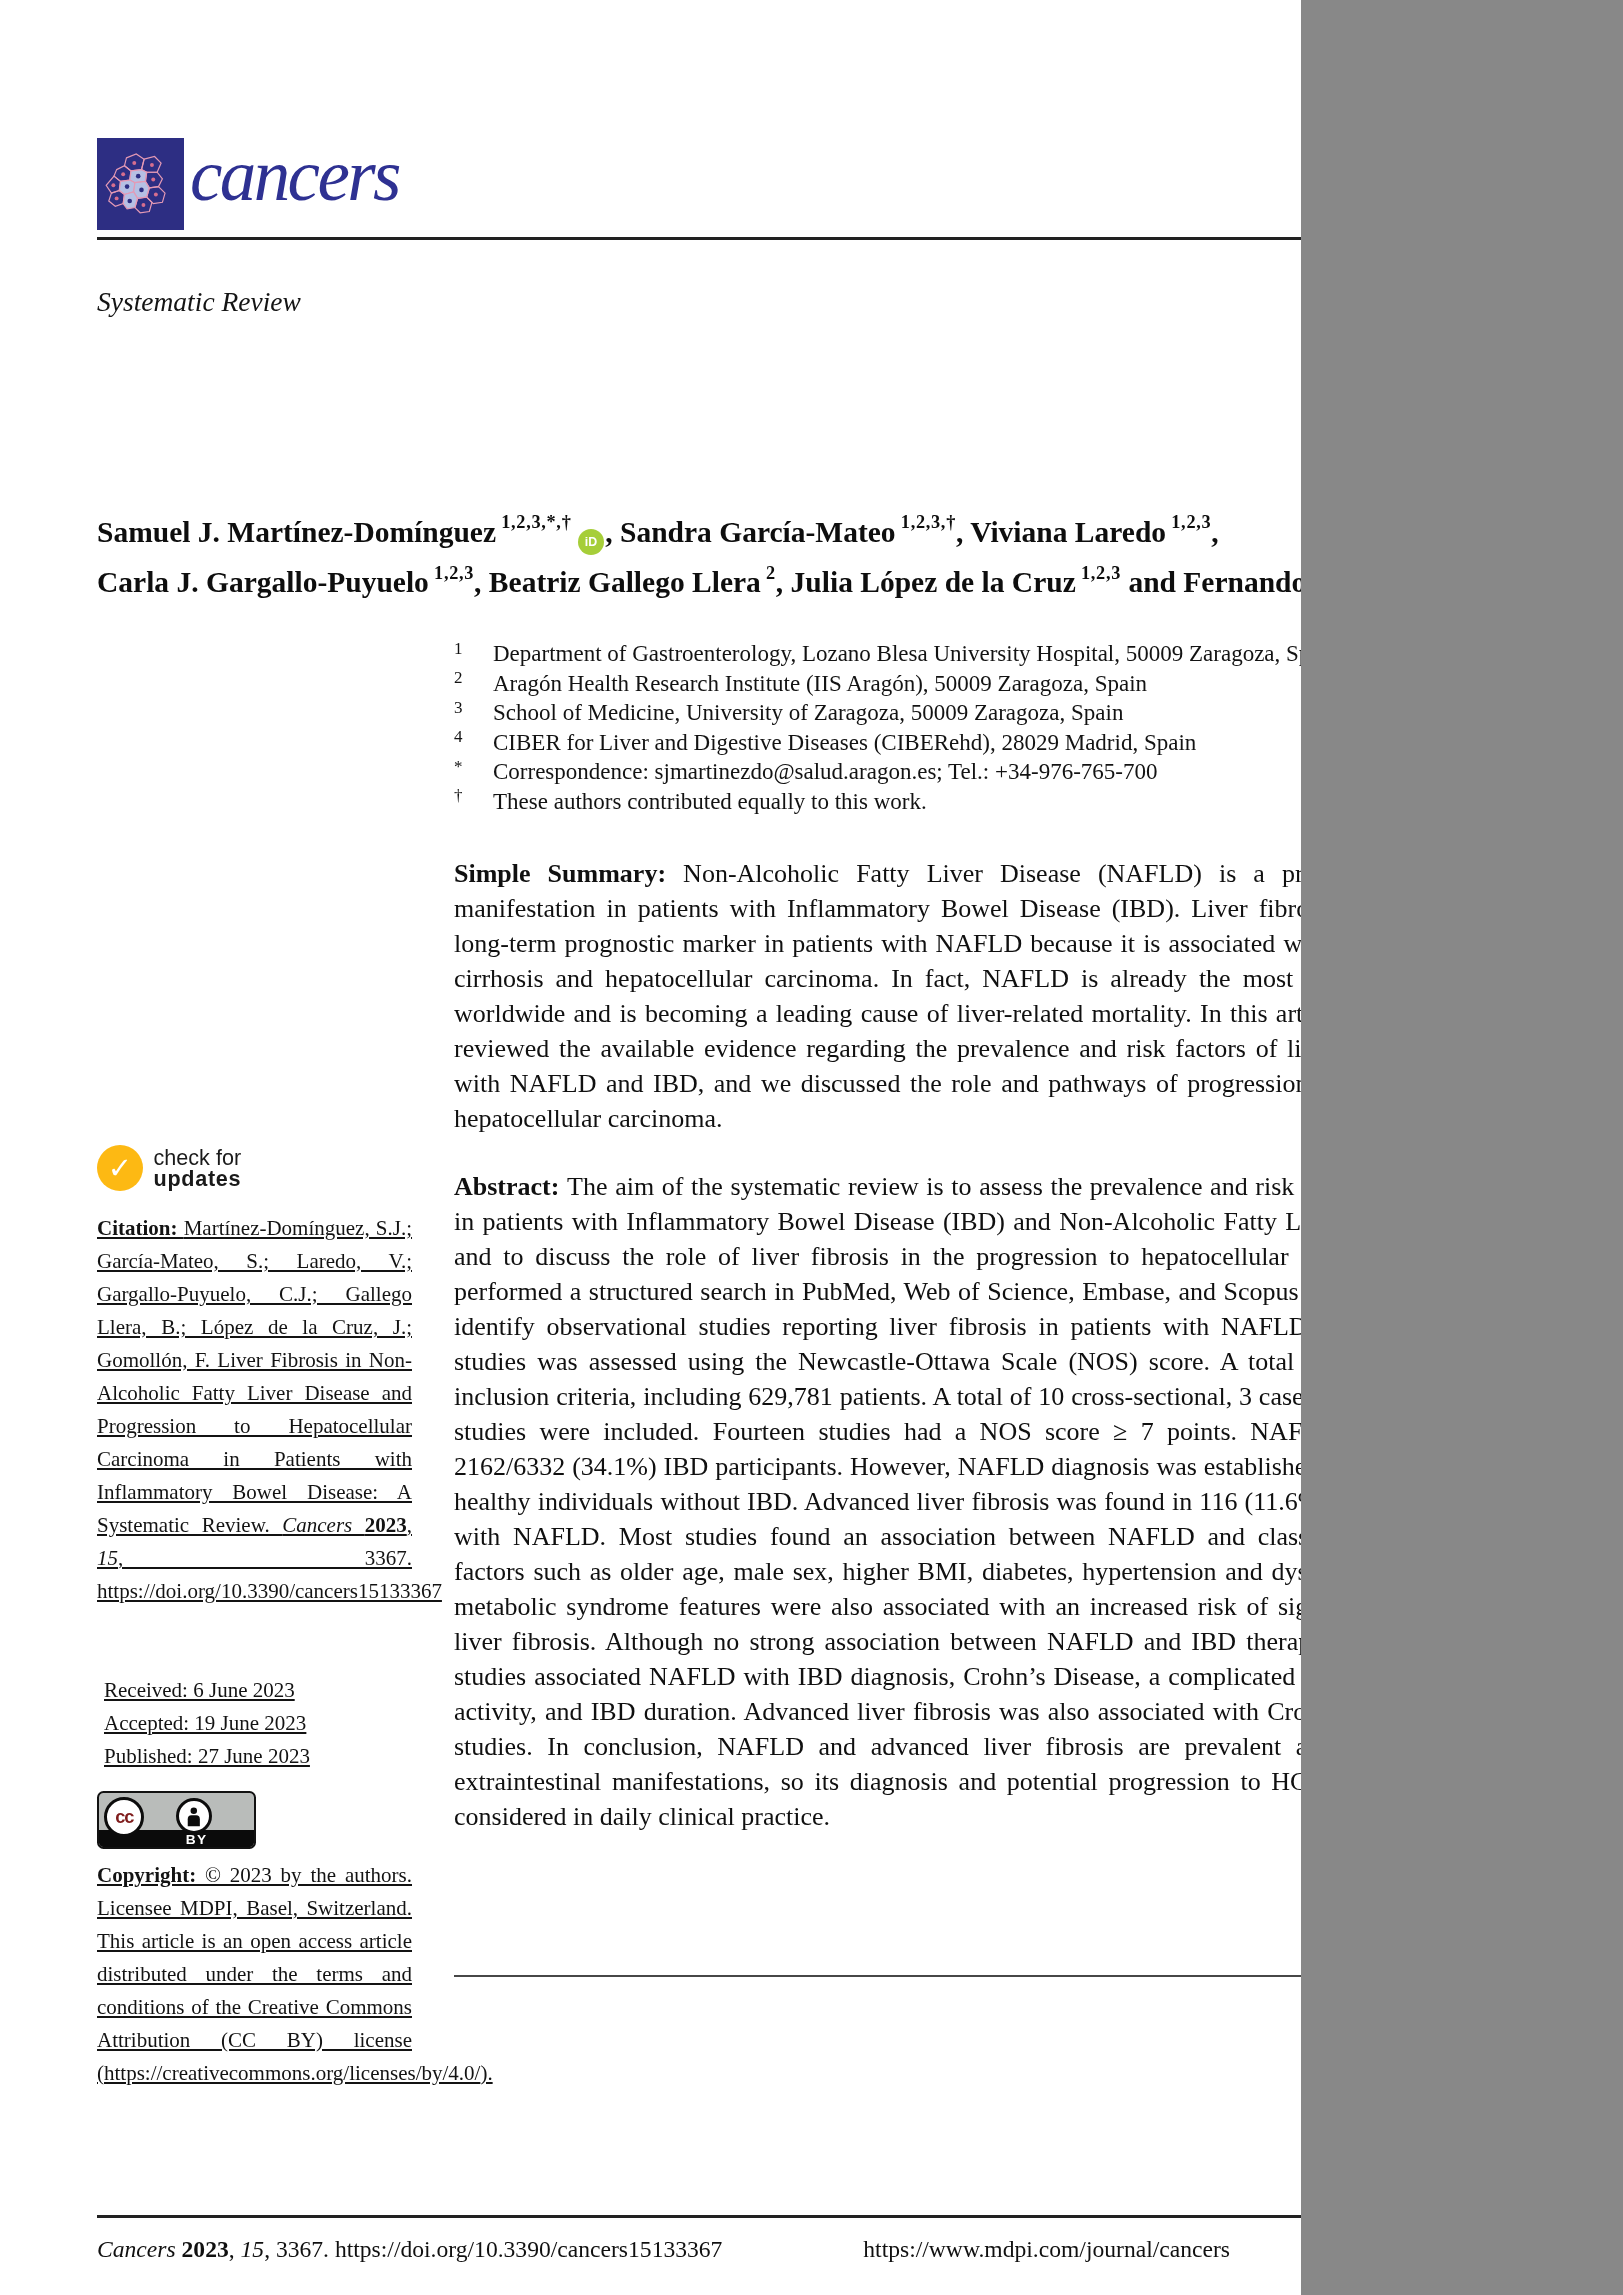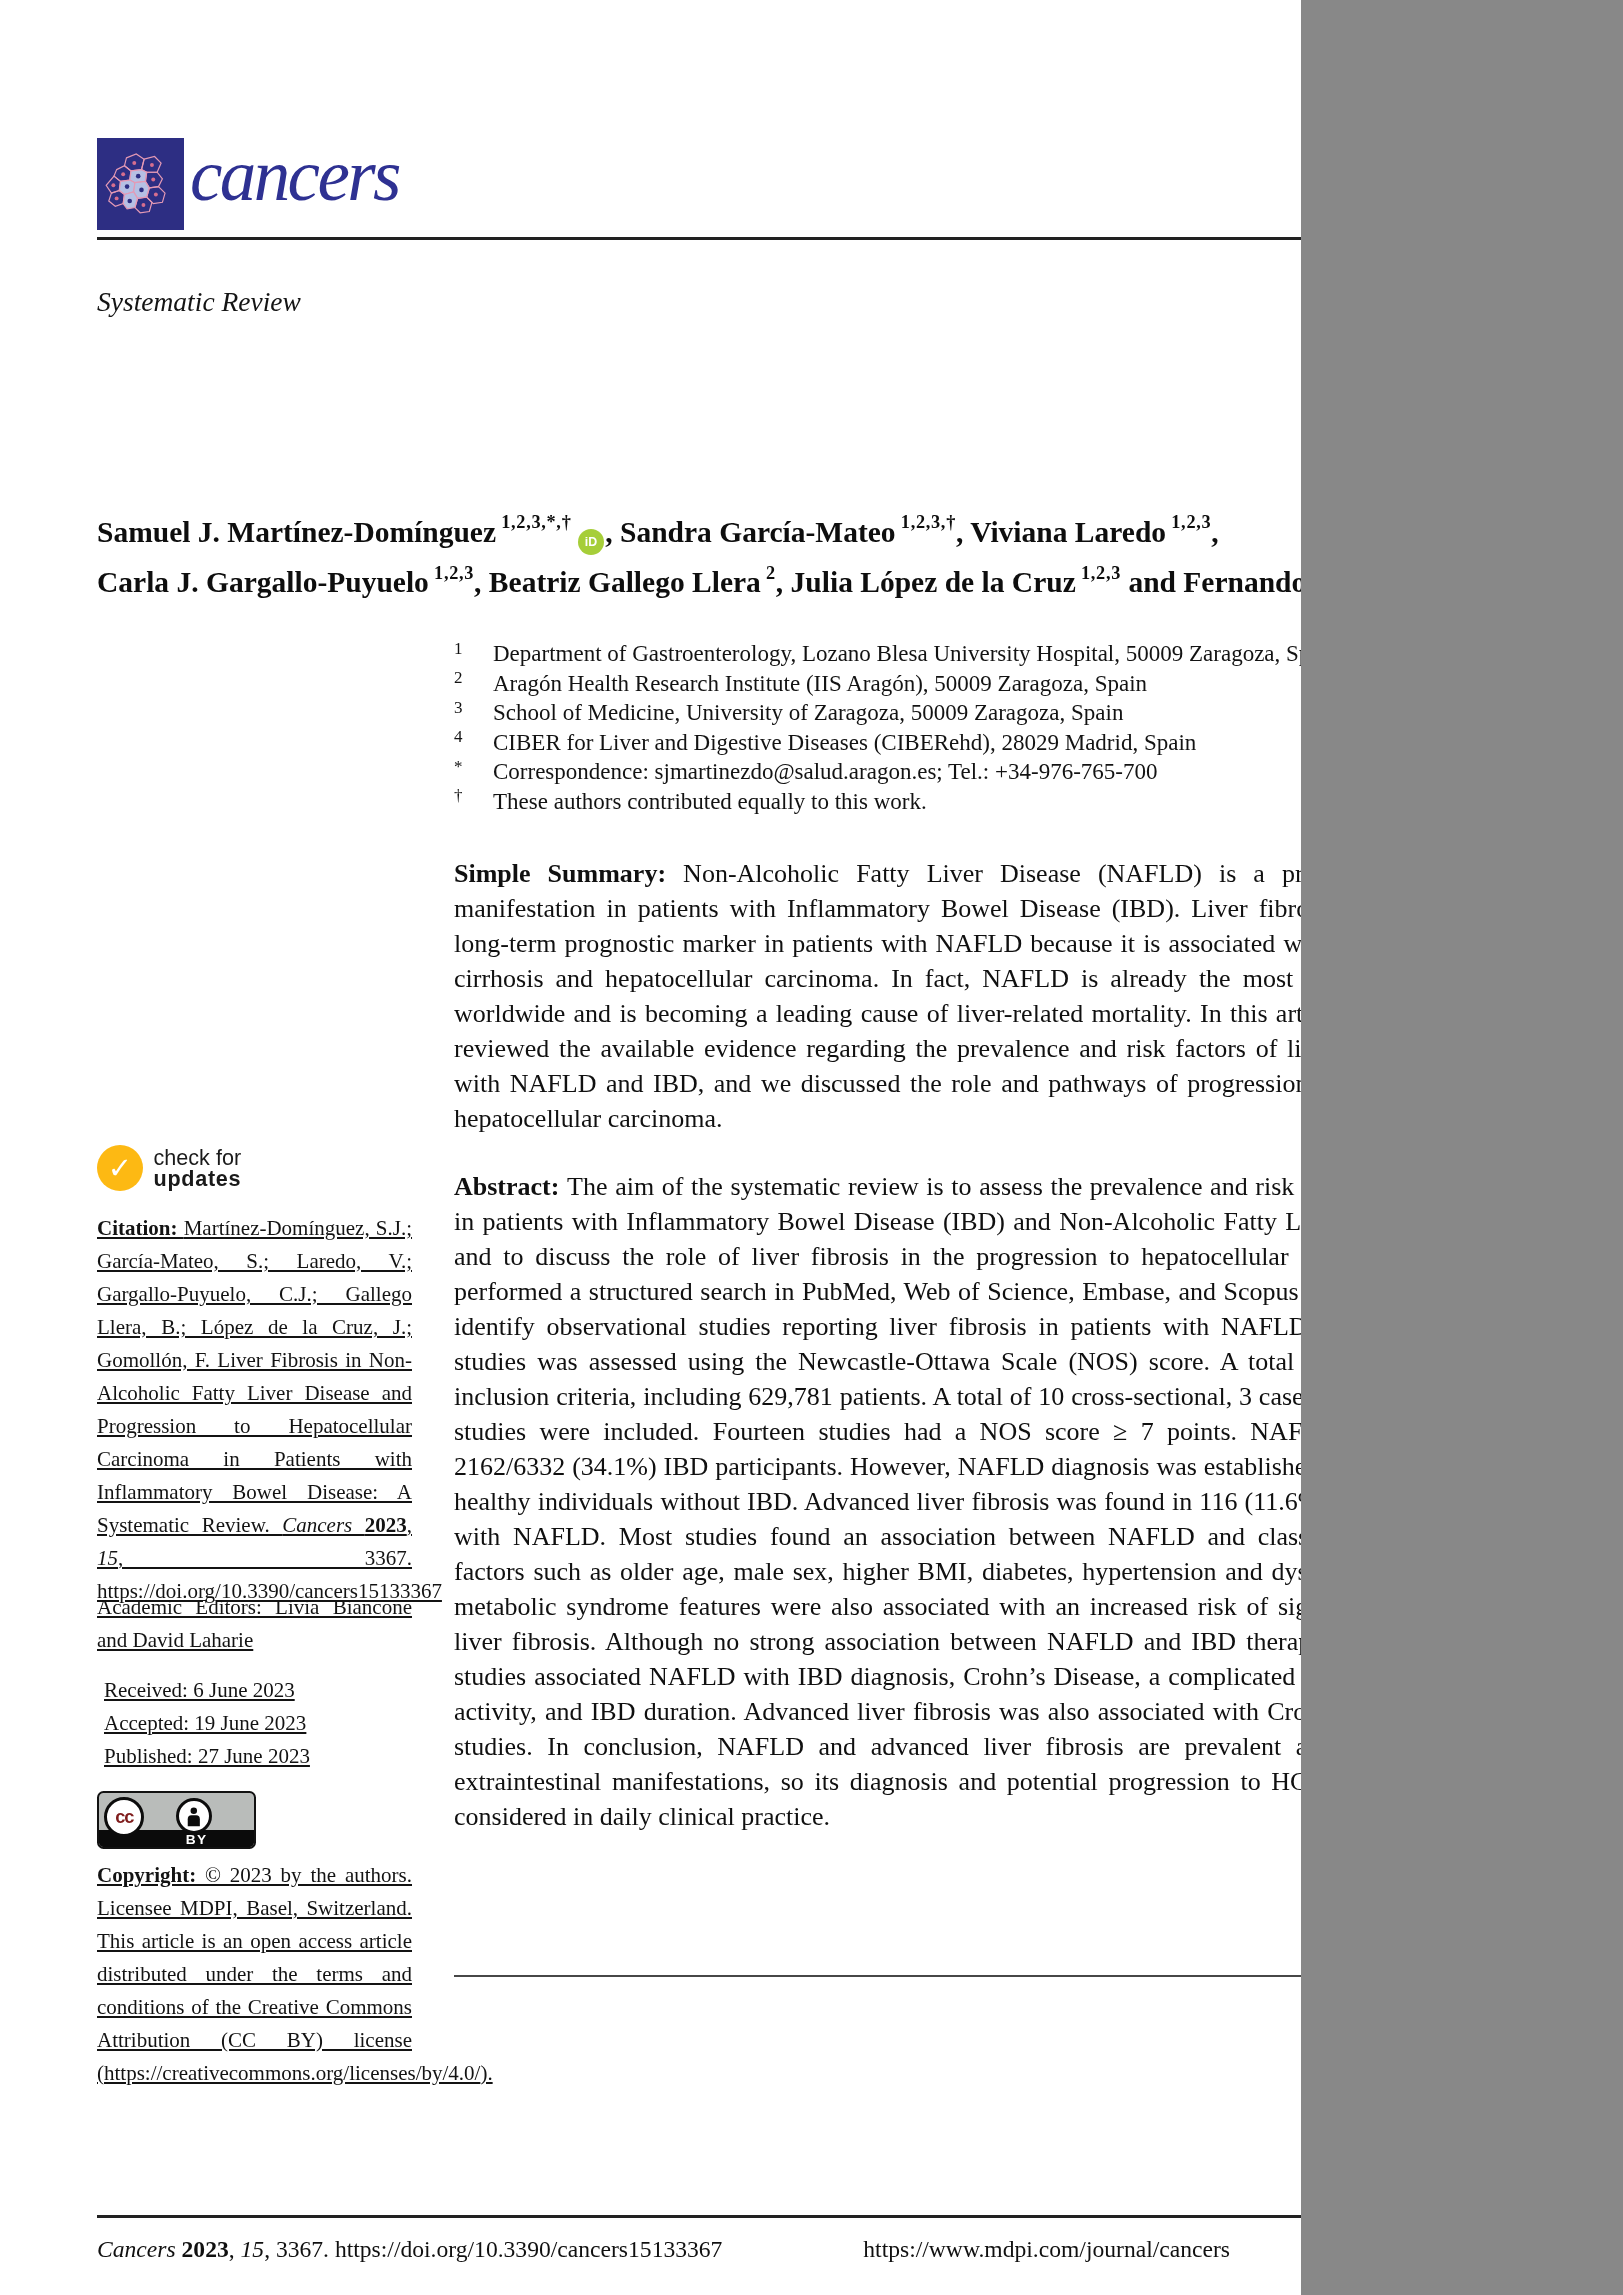--- a/index.html
+++ b/index.html
@@ -171,21 +171,20 @@
   <div class="abs check-badge">
     <div class="check-circle">✓</div>
     <div class="check-text">
       <div>check for</div>
       <div class="b2">updates</div>
     </div>
   </div>
 
   <div class="abs side citation"><span class="seg-b">Citation: </span><span>Martínez-Domínguez, S.J.; García-Mateo, S.; Laredo, V.; Gargallo-Puyuelo, C.J.; Gallego Llera, B.; López de la Cruz, J.; Gomollón, F. Liver Fibrosis in Non-Alcoholic Fatty Liver Disease and Progression to Hepatocellular Carcinoma in Patients with Inflammatory Bowel Disease: A Systematic Review. </span><span class="seg-i">Cancers </span><span class="seg-b">2023</span><span>, </span><span class="seg-i">15</span><span>, 3367. </span><span>https://doi.org/10.3390/cancers15133367</span></div>
 
-  <div class="abs side acad-editors">Academic Editors: Livia Biancone and David Laharie</div>
 
   <div class="abs side dates">
     <div>Received: 6 June 2023</div>
     <div>Accepted: 19 June 2023</div>
     <div>Published: 27 June 2023</div>
   </div>
 
   <div class="abs cc-badge">
     <div class="cc-strip"></div>
     <div class="cc-by">BY</div>

